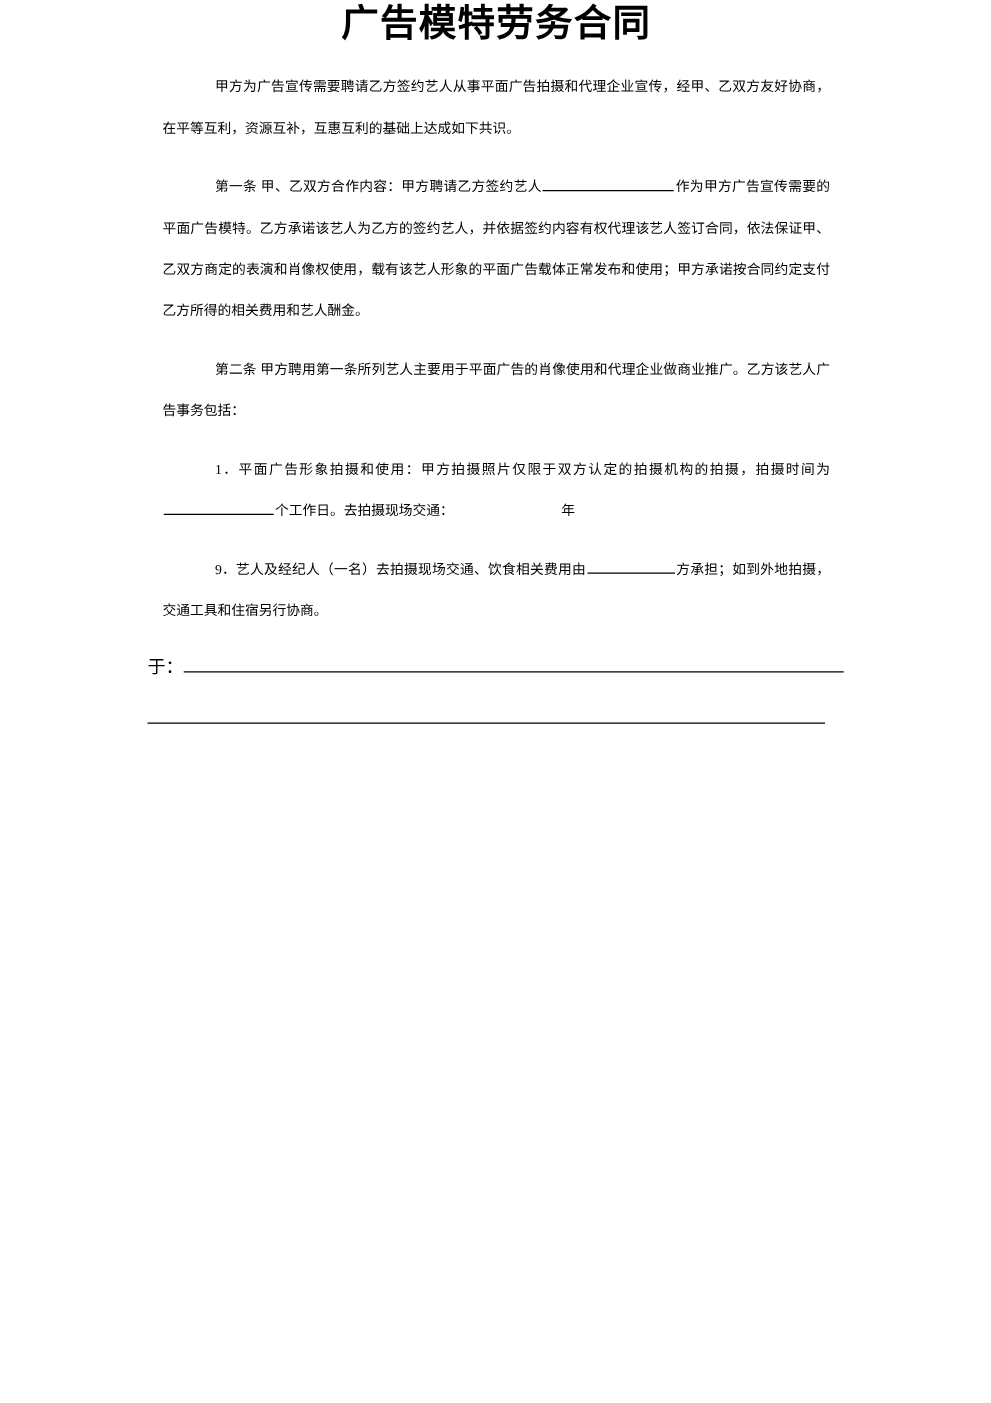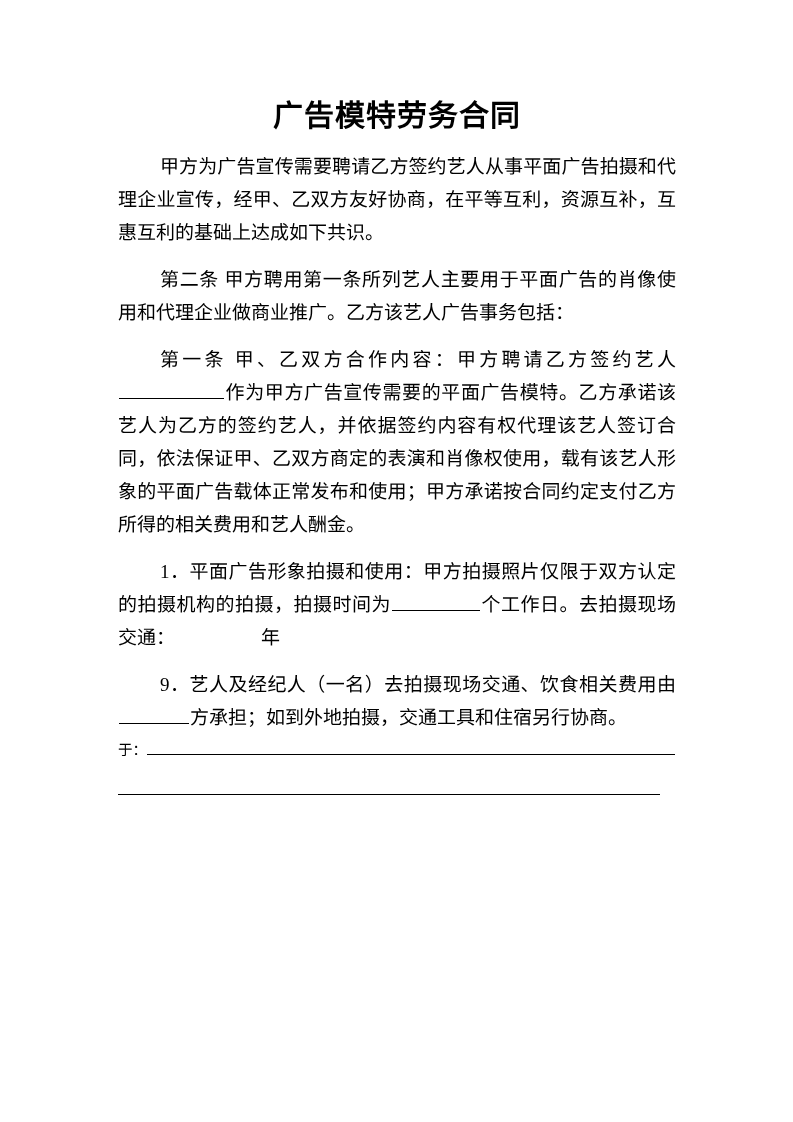--- a/index.html
+++ b/index.html
@@ -21,21 +21,20 @@
   .content {
     position: absolute;
     left: 118px;
     top: 0;
     width: 558px;
   }
 
   
   .doc-title {
     margin: 0;
-    padding-top: 96px;
     text-align: center;
     font-family: "DejaVu Sans", "Liberation Sans", sans-serif;
     font-weight: 700;
     font-size: 30px;
     line-height: 40px;
     letter-spacing: 1px;
     color: #000;
   }
 
   
@@ -47,24 +46,24 @@
     font-weight: 700;
     font-size: 14.5px;
     line-height: 22px;
     text-indent: 42px;
     margin: 0 0 24px 0;
     white-space: pre;
   }
 
   
   .para {
-    font-size: 19px;
+    font-size: 11px;
     line-height: 33px;
     text-indent: 42px;
-    margin: 0;
+    margin: 12px;
     text-align: justify;
     text-justify: inter-ideograph;
     word-break: break-all;
   }
   .para.spaced { margin-top: 14px; }
 
   
   .blank {
     display: inline-block;
     border-bottom: 1px solid #000;
@@ -112,25 +111,25 @@
 <body>
 
 <div class="page">
   <div class="content">
 
     <h1 class="doc-title">广告模特劳务合同</h1>
 
 
     <p class="para spaced">甲方为广告宣传需要聘请乙方签约艺人从事平面广告拍摄和代理企业宣传，经甲、乙双方友好协商，在平等互利，资源互补，互惠互利的基础上达成如下共识。</p>
 
-    <p class="para spaced">第二条 甲方聘用第一条所列艺人主要用于平面广告的肖像使用和代理企业做商业推广。乙方该艺人广告事务包括：</p>
-
     <p class="para spaced">
       <span>第一条 甲、乙双方合作内容：甲方聘请乙方签约艺人</span><span class="blank w105"></span><span>作为甲方广告宣传需要的平面广告模特。乙方承诺该艺人为乙方的签约艺人，并依据签约内容有权代理该艺人签订合同，依法保证甲、乙双方商定的表演和肖像权使用，载有该艺人形象的平面广告载体正常发布和使用；甲方承诺按合同约定支付乙方所得的相关费用和艺人酬金。</span>
     </p>
+
+    <p class="para spaced">第二条 甲方聘用第一条所列艺人主要用于平面广告的肖像使用和代理企业做商业推广。乙方该艺人广告事务包括：</p>
 
     <p class="para spaced">
       <span>1．平面广告形象拍摄和使用：甲方拍摄照片仅限于双方认定的拍摄机构的拍摄，拍摄时间为</span><span class="blank w88"></span><span>个工作日。去拍摄现场交通：</span><span style="display:inline-block;width:86px"></span><span>年</span>
     </p>
 
 
 
 
     <p class="para spaced">
       <span>9．艺人及经纪人（一名）去拍摄现场交通、饮食相关费用由</span><span class="blank w70"></span><span>方承担；如到外地拍摄，交通工具和住宿另行协商。</span>

